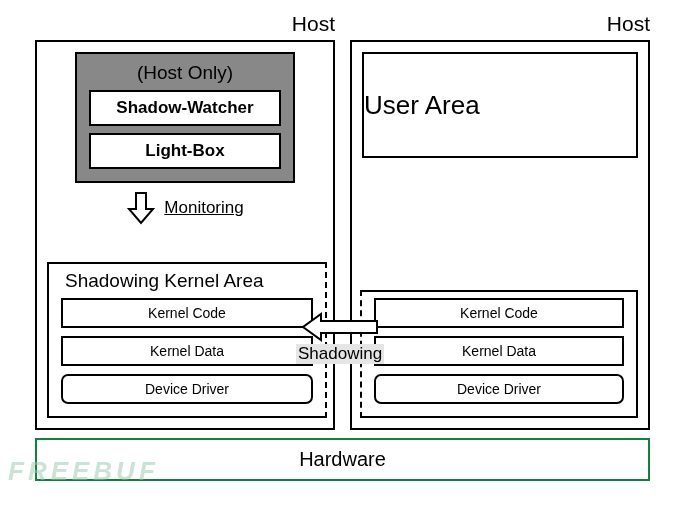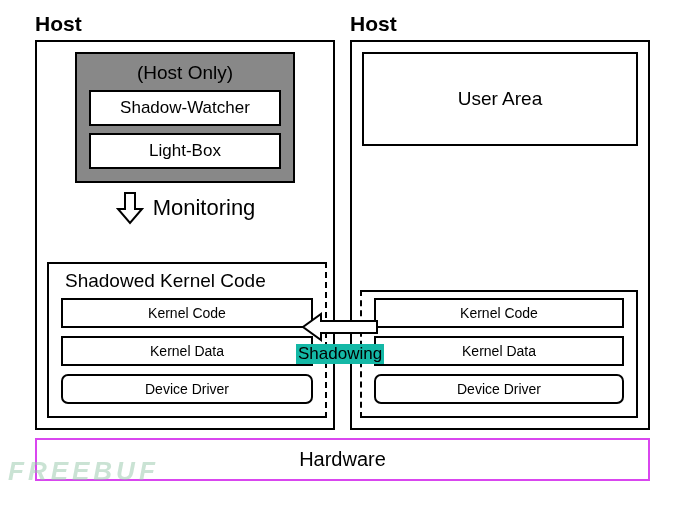--- a/index.html
+++ b/index.html
@@ -10,24 +10,23 @@
       font-family: Arial, sans-serif;
       position: relative;
       padding: 12px 35px 20px 35px;
     }
     .cols {
       display: flex;
       gap: 15px;
       margin-bottom: 8px;
     }
     .col-header {
-      text-align: left;
+      text-align: right;
       font-size: 21px;
       margin-bottom: 4px;
-      font-weight: bold;
     }
     .host-col { width: 300px; }
     .guest-col { width: 300px; }
     .outer-box {
       border: 2px solid #000;
       padding: 10px 10px 10px 10px;
       position: relative;
     }
     .host-outer { height: 390px; }
     .guest-outer { height: 390px; }
@@ -41,36 +40,36 @@
     .host-only-title {
       text-align: center;
       font-size: 19px;
       color: #000;
       margin-bottom: 6px;
     }
     .inner-white {
       background: #fff;
       border: 2px solid #000;
       text-align: center;
-      font-weight: normal;
+      font-weight: bold;
       font-size: 17px;
       padding: 6px 4px;
       margin-bottom: 7px;
     }
     .inner-white:last-child { margin-bottom: 0; }
     .arrow-down-wrap {
       display: flex;
       align-items: center;
       justify-content: center;
       gap: 8px;
       margin: 2px 0 4px 0;
       height: 34px;
     }
     .arrow-down-icon svg { display: block; }
-    .arrow-label { font-size: 22px; }
+    .arrow-label { font-size: 17px; text-decoration: underline; }
     .kernel-area {
       border: 2px solid #000;
       padding: 6px 12px 12px 12px;
       width: 273px;
       position: absolute;
       bottom: 10px;
     }
     .host-kernel {
       left: 10px;
       border-right: 2px dashed #000;
@@ -91,46 +90,45 @@
       border: 2px solid #000;
       text-align: center;
       font-size: 14px;
       padding: 5px 4px;
       margin-bottom: 8px;
       background: #fff;
     }
     .kernel-item:last-child { margin-bottom: 0; border-radius: 7px; }
     .user-area {
       border: 2px solid #000;
-      height: 94px;
+      height: 106px;
       display: flex;
       align-items: center;
-      justify-content: center;
-      font-size: 19px;
+      font-size: 26px;
       margin-bottom: 48px;
     }
     .hardware {
-      border: 2px solid #d946ef;
+      border: 2px solid #15803d;
       text-align: center;
       font-size: 20px;
       padding: 8px;
       width: 615px;
     }
     .shadow-arrow {
       position: absolute;
       left: 296px;
       top: 312px;
       text-align: center;
       z-index: 5;
     }
     .shadow-arrow svg { display: block; margin: 0 auto; }
     .shadow-label {
       font-size: 17px;
       margin-top: 2px;
-      background: #14b8a6;
+      background: #e5e5e5;
       padding: 0 2px;
     }
     .watermark {
       position: absolute;
       left: 8px;
       bottom: 20px;
       font-size: 26px;
       font-weight: bold;
       letter-spacing: 4px;
       color: rgba(150,200,170,0.5);
@@ -159,21 +157,21 @@
       <div class="arrow-down-wrap">
         <span class="arrow-down-icon">
           <svg width="30" height="34" viewBox="0 0 30 34">
             <path d="M 10 2 L 20 2 L 20 18 L 27 18 L 15 32 L 3 18 L 10 18 Z" fill="#fff" stroke="#000" stroke-width="2"></path>
           </svg>
         </span>
         <span class="arrow-label">Monitoring</span>
       </div>
 
       <div class="kernel-area host-kernel">
-        <div class="kernel-title">Shadowed Kernel Code</div>
+        <div class="kernel-title">Shadowing Kernel Area</div>
         <div class="kernel-item">Kernel Code</div>
         <div class="kernel-item">Kernel Data</div>
         <div class="kernel-item">Device Driver</div>
       </div>
 
     </div>
   </div>
 
   <div class="guest-col">
     <div class="col-header">Host</div>

